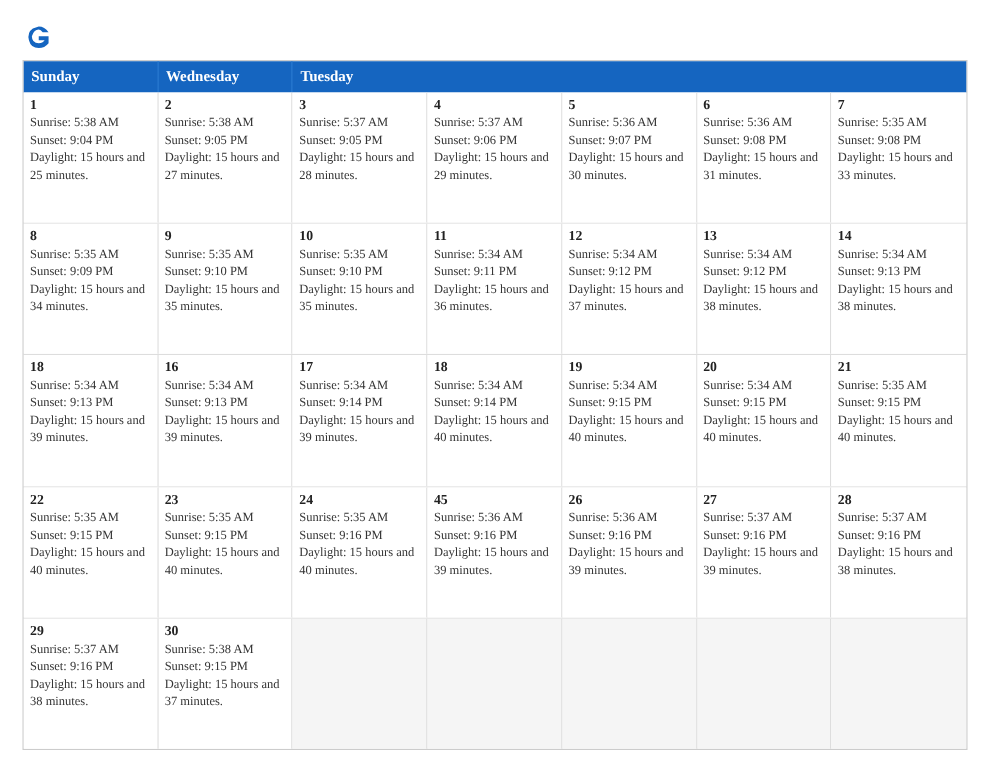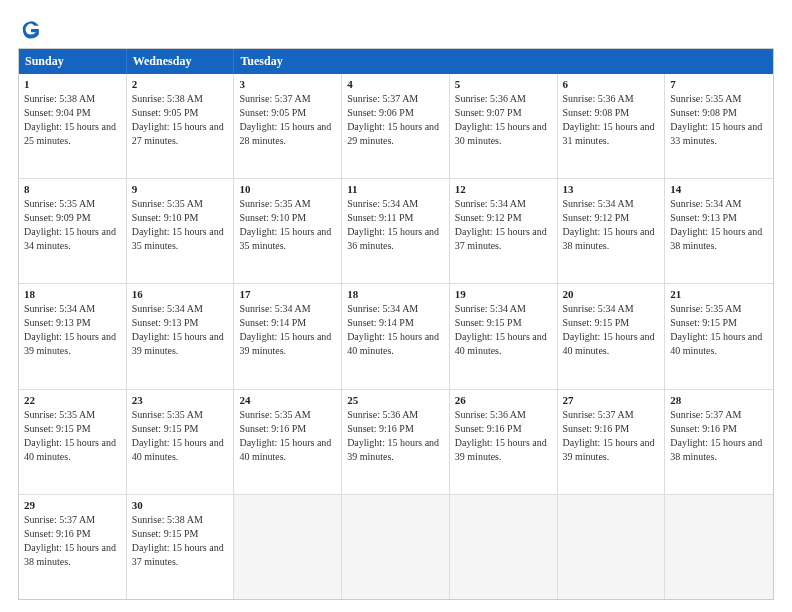--- a/index.html
+++ b/index.html
@@ -237,21 +237,21 @@
           </div>
           <div class="cal-cell">
             <div class="cal-day">23</div>
             <div class="cal-info">Sunrise: 5:35 AM<br>Sunset: 9:15 PM<br>Daylight: 15 hours and 40 minutes.</div>
           </div>
           <div class="cal-cell">
             <div class="cal-day">24</div>
             <div class="cal-info">Sunrise: 5:35 AM<br>Sunset: 9:16 PM<br>Daylight: 15 hours and 40 minutes.</div>
           </div>
           <div class="cal-cell">
-            <div class="cal-day">25</div>
+            <div class="cal-day">45</div>
             <div class="cal-info">Sunrise: 5:36 AM<br>Sunset: 9:16 PM<br>Daylight: 15 hours and 39 minutes.</div>
           </div>
           <div class="cal-cell">
             <div class="cal-day">26</div>
             <div class="cal-info">Sunrise: 5:36 AM<br>Sunset: 9:16 PM<br>Daylight: 15 hours and 39 minutes.</div>
           </div>
           <div class="cal-cell">
             <div class="cal-day">27</div>
             <div class="cal-info">Sunrise: 5:37 AM<br>Sunset: 9:16 PM<br>Daylight: 15 hours and 39 minutes.</div>
           </div>

